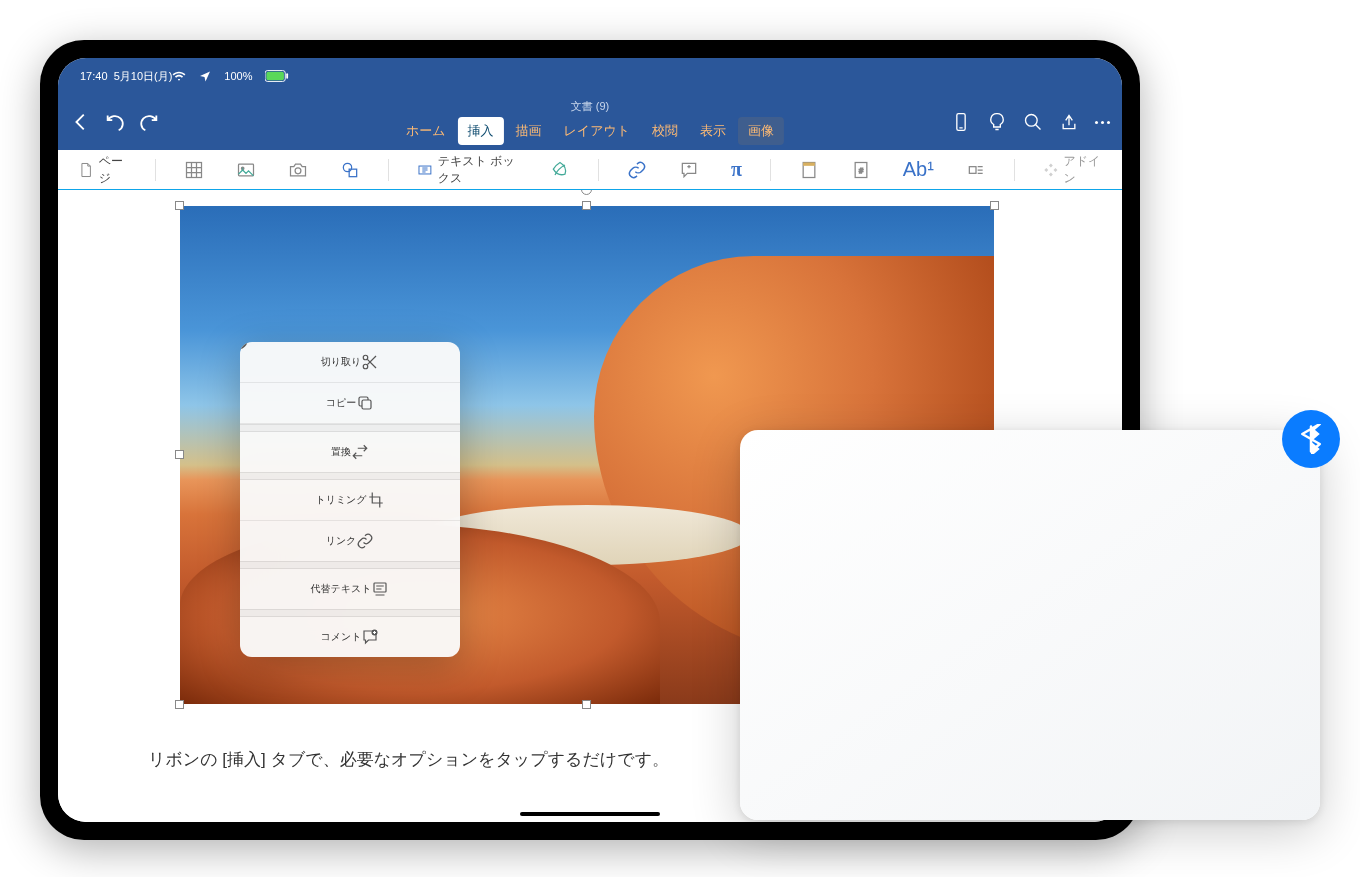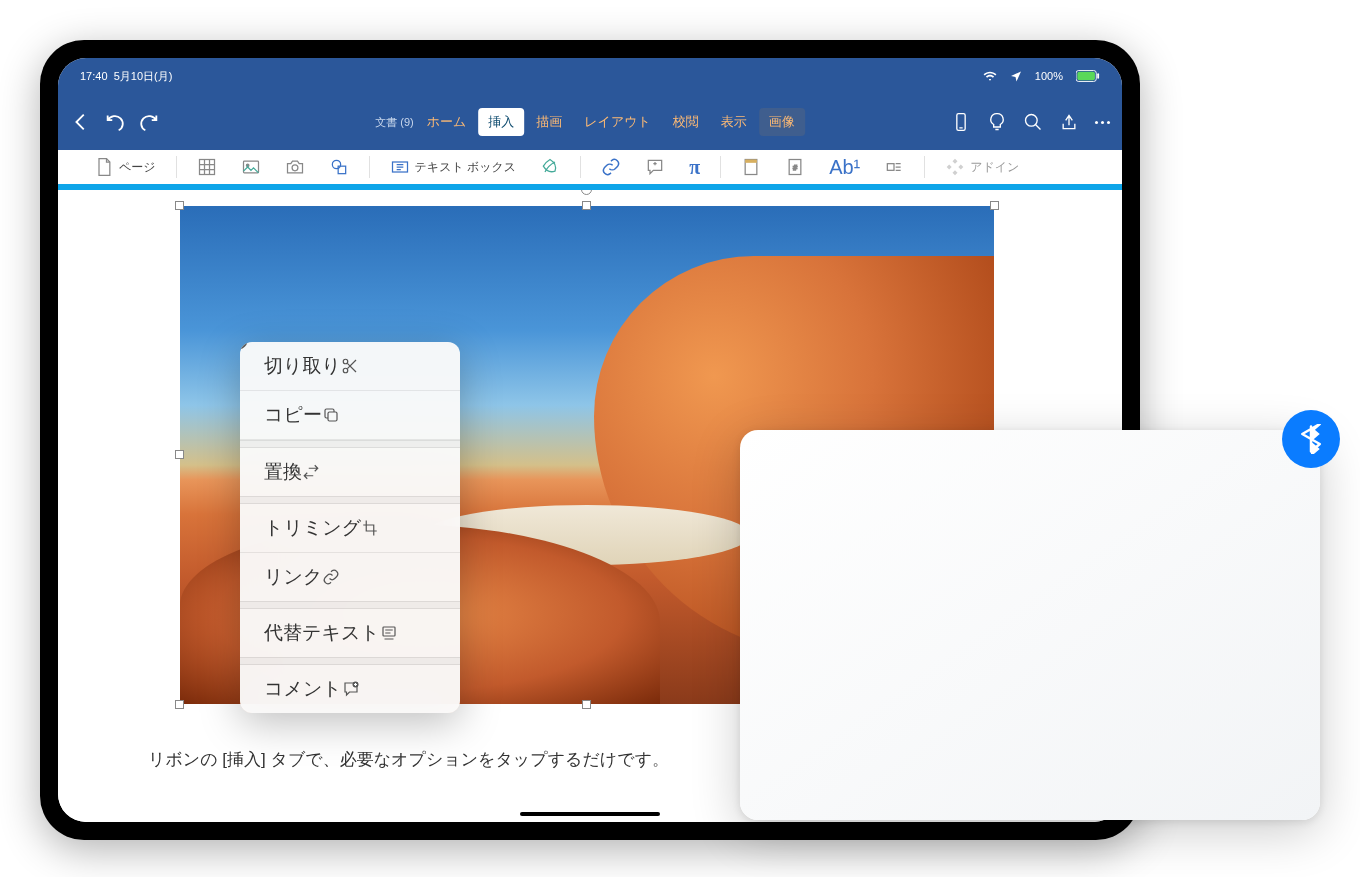--- a/index.html
+++ b/index.html
@@ -1,50 +1,50 @@
 <!DOCTYPE html>
 <html><head>
 <meta charset="utf-8">
 <style>
 *{margin:0;padding:0;box-sizing:border-box;font-family:-apple-system,BlinkMacSystemFont,"Hiragino Sans","Yu Gothic",sans-serif}
 body{background:#fff;width:1360px;height:877px;position:relative;overflow:hidden}
 .ipad{position:absolute;left:40px;top:40px;width:1100px;height:800px;background:#000;border-radius:44px;padding:18px;box-shadow:0 10px 40px rgba(0,0,0,.3)}
 .screen{width:100%;height:100%;background:#fff;border-radius:28px;overflow:hidden;display:flex;flex-direction:column;position:relative}
-.statusbar{height:20px;background:#2b579a;color:#fff;display:flex;justify-content:space-between;align-items:center;padding:18px 22px;font-size:11px;font-weight:500}
+.statusbar{height:20px;background:#2b579a;color:#fff;display:flex;align-items:center;padding:18px 22px;font-size:11px;font-weight:500}
 .status-right{display:flex;align-items:center;gap:13px}
 .header{background:#2b579a;color:#fff;display:flex;align-items:center;height:56px;padding:0 12px;position:relative}
 .header-left{display:flex;align-items:center;gap:12px}
 .header-left svg{width:22px;height:22px;fill:#fff;stroke:#fff}
-.header-center{position:absolute;left:50%;transform:translateX(-50%);display:flex;align-items:center;gap:3px}
+.header-center{position:absolute;left:50%;transform:translateX(-50%);display:flex;flex-direction:column;align-items:center;gap:3px}
 .doc-title{font-size:11px;color:#c8d6eb}
 .tabs{display:flex;gap:2px}
 .tab{padding:5px 10px;font-size:13px;color:#fdba74;border-radius:4px;cursor:pointer}
 .tab.active{background:#fff;color:#0c4a6e}
 .tab.context{background:#3f5e8e}
 .header-right{margin-left:auto;display:flex;align-items:center;gap:16px}
 .header-right svg{width:20px;height:20px;fill:none;stroke:#fff;stroke-width:1.6}
-.ribbon{height:40px;background:#fff;border-bottom:6px solid #0ea5e9;display:flex;align-items:center;padding:0 30px;gap:12px}
+.ribbon{height:40px;background:#fff;border-bottom:1px solid #0ea5e9;display:flex;align-items:center;padding:0 14px;gap:20px}
 .rb-item{display:flex;align-items:center;gap:5px;padding:4px 6px;cursor:pointer;font-size:12px;color:#444}
 .rb-item svg{width:20px;height:20px}
 .rb-sep{width:1px;height:22px;background:#e1e1e1;margin:0 2px}
 .canvas{flex:1;background:#fff;position:relative;overflow:hidden}
 .img-container{position:absolute;left:122px;top:16px;width:814px;height:498px}
 .sel-img{width:100%;height:100%;background:linear-gradient(180deg,#2a6db8 0%,#4a95d8 25%,#8ec5e8 40%,#d4c08a 52%,#e8955a 55%,#d8733a 62%,#c25a2c 75%,#8a3a1a 100%);position:relative;overflow:hidden}
 .rock1{position:absolute;right:0;top:50px;width:400px;height:400px;background:radial-gradient(ellipse at 30% 30%,#f09850,#d8733a 40%,#b04a1a 80%);border-radius:40% 0 0 60%}
 .rock2{position:absolute;left:0;bottom:0;width:480px;height:180px;background:radial-gradient(ellipse,#e88a48,#c25a2c 60%,#7a2a0a);border-radius:50% 60% 0 0}
 .beach{position:absolute;left:30%;bottom:28%;width:40%;height:12%;background:linear-gradient(#f0e8d8,#e0d4b8);border-radius:60%}
 .handle{position:absolute;width:9px;height:9px;background:#fff;border:1px solid #888}
 .handle.tl{left:-5px;top:-5px}.handle.tr{right:-5px;top:-5px}.handle.bl{left:-5px;bottom:-5px}.handle.br{right:-5px;bottom:-5px}
 .handle.tm{left:50%;top:-5px;margin-left:-5px}.handle.bm{left:50%;bottom:-5px;margin-left:-5px}
 .handle.ml{left:-5px;top:50%;margin-top:-5px}.handle.mr{right:-5px;top:50%;margin-top:-5px}
 .rotate{position:absolute;left:50%;top:-22px;width:11px;height:11px;background:#fff;border:1px solid #888;border-radius:50%;margin-left:-6px}
 .body-text{position:absolute;left:90px;top:555px;right:60px;font-size:17px;line-height:1.8;color:#333}
 .context-menu{position:absolute;left:182px;top:284px;width:220px;background:rgba(250,250,250,.96);backdrop-filter:blur(20px);border-radius:12px;box-shadow:0 10px 40px rgba(0,0,0,.25);overflow:hidden}
 .menu-cursor{position:absolute;left:-14px;top:-14px;width:22px;height:22px;background:#5a5a5a;border-radius:50%}
-.menu-item{display:flex;justify-content:flex-start;align-items:center;padding:11px 24px;font-size:19px;color:#333;cursor:pointer}
+.menu-item{display:flex;justify-content:center;align-items:center;padding:11px 16px;font-size:10px;color:#333;cursor:pointer}
 .menu-item.danger{color:#e74c3c}
 .menu-item.danger svg{stroke:#e74c3c}
 .menu-item svg{width:18px;height:18px;fill:none;stroke:#555;stroke-width:1.6}
 .menu-div{height:1px;background:rgba(0,0,0,.08)}
 .menu-gap{height:8px;background:rgba(0,0,0,.04);border-top:1px solid rgba(0,0,0,.08);border-bottom:1px solid rgba(0,0,0,.08)}
 .home-ind{position:absolute;bottom:6px;left:50%;width:140px;height:4px;background:#000;border-radius:3px;margin-left:-70px}
 .trackpad{position:absolute;right:40px;top:430px;width:580px;height:390px;background:linear-gradient(145deg,#fff,#f2f4f6);border-radius:18px;box-shadow:0 12px 50px rgba(0,0,0,.2),0 2px 8px rgba(0,0,0,.1)}
 .bt-badge{position:absolute;right:-20px;top:-20px;width:58px;height:58px;background:#0a7cff;border-radius:50%;display:flex;align-items:center;justify-content:center}
 .bt-badge svg{width:30px;height:30px;fill:#fff}
 .dots{display:flex;gap:3px}.dots span{width:3px;height:3px;background:#fff;border-radius:50%}

